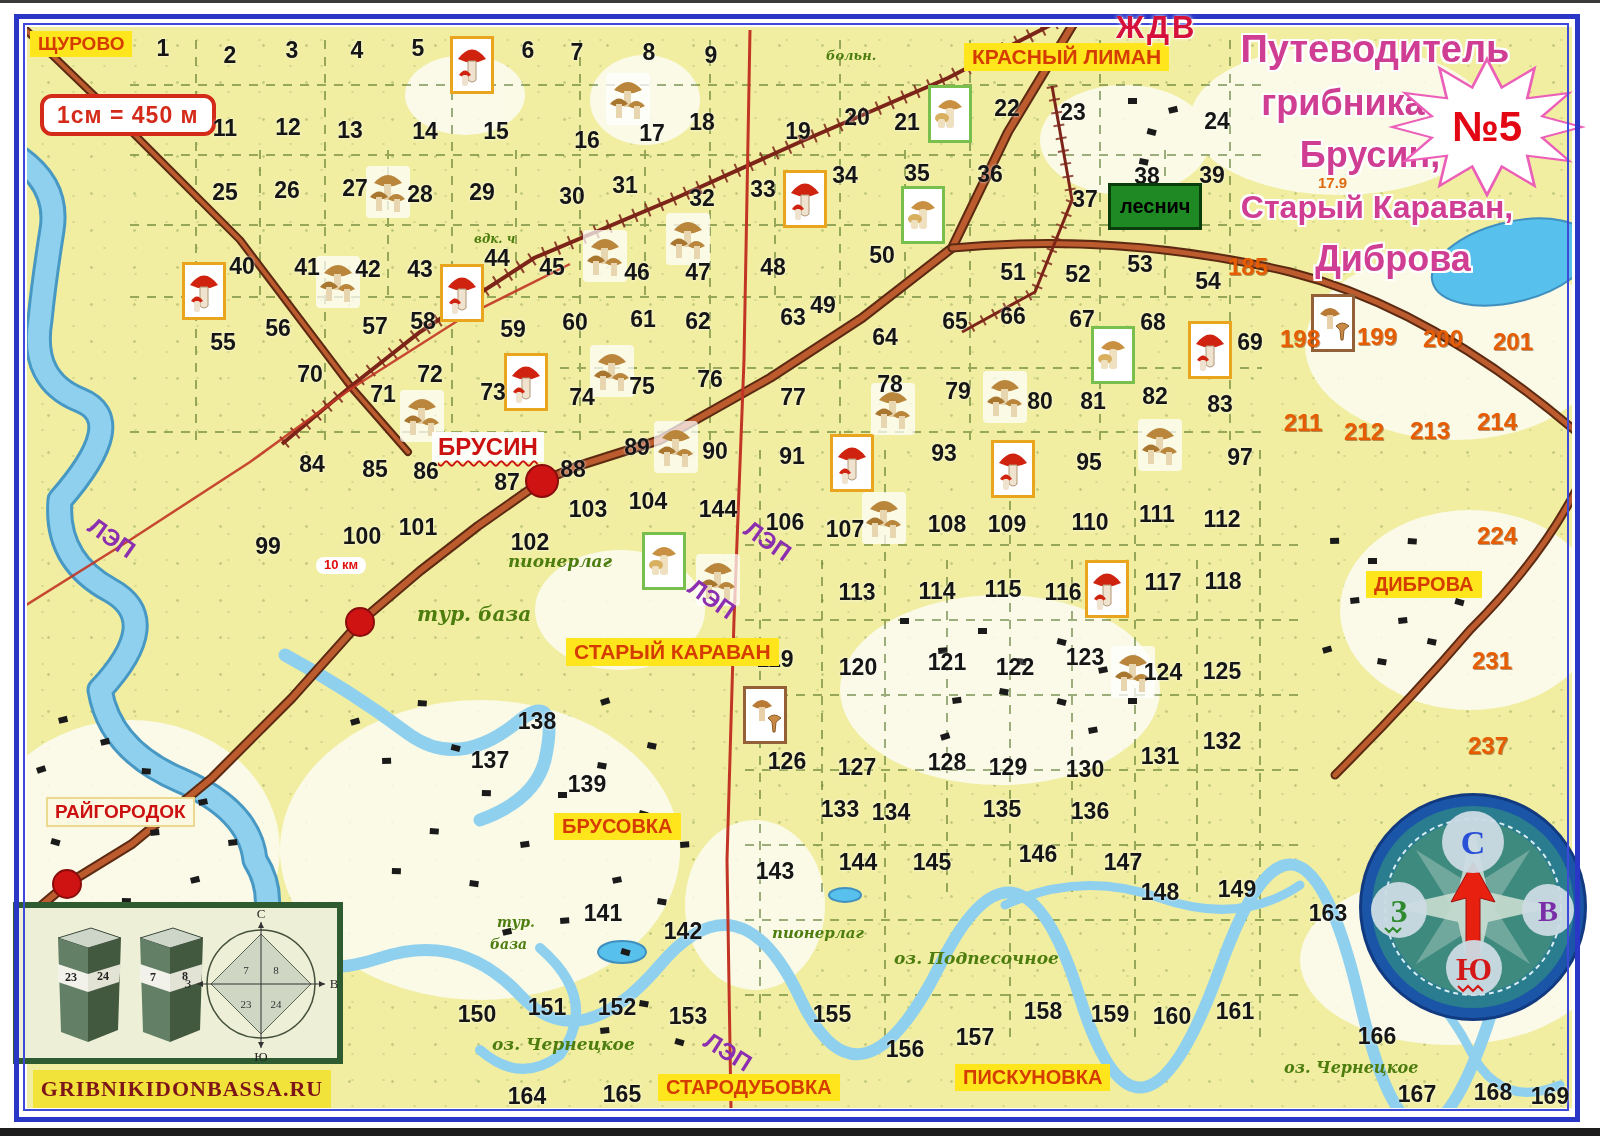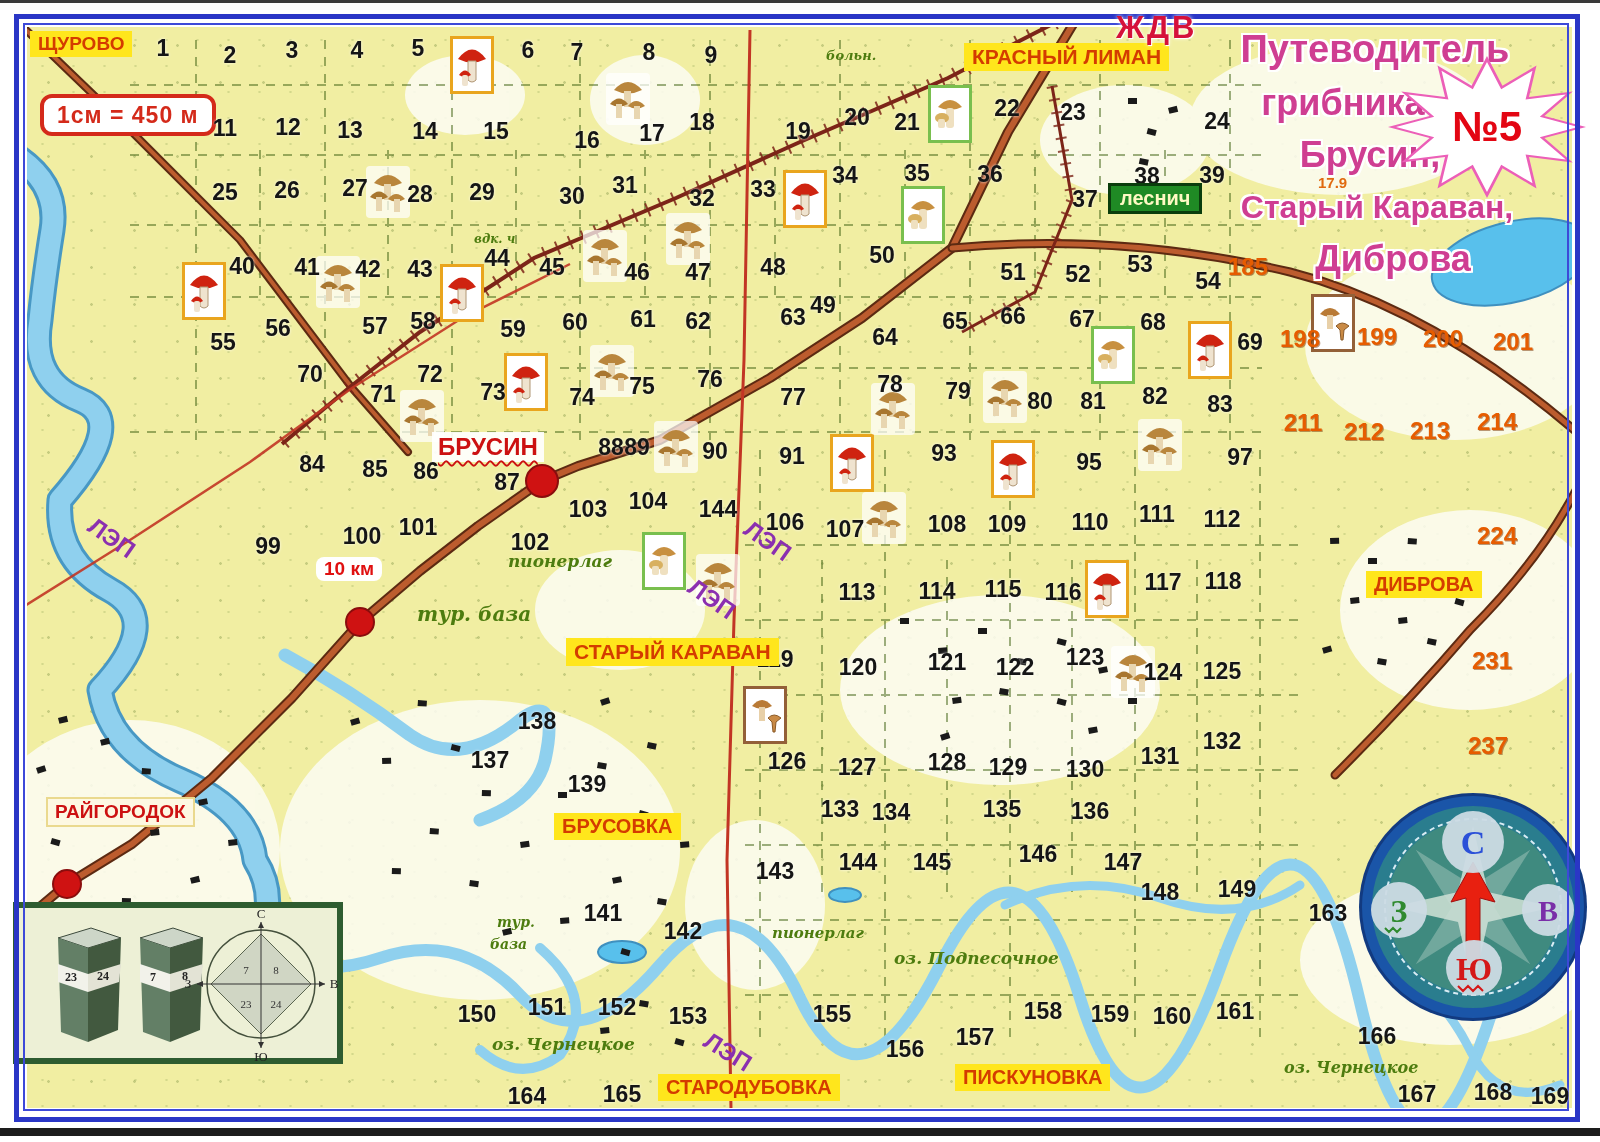--- a/index.html
+++ b/index.html
@@ -14,21 +14,21 @@
     background-image:radial-gradient(rgba(70,105,25,.26) 1.2px,transparent 1.7px),
                      radial-gradient(rgba(70,105,25,.17) 1px,transparent 1.4px);
     background-size:43px 37px,31px 26px}
   #map-svg{position:absolute;left:0;top:0}
   .gnum{position:absolute;transform:translate(-50%,-50%);font-size:23px;font-weight:bold;color:#151515;
         text-shadow:0 0 3px rgba(255,255,255,.85);white-space:nowrap}
   .onum{position:absolute;transform:translate(-50%,-50%);font-size:24px;font-weight:bold;color:#e65c00;
         text-shadow:1px 1px 0 rgba(120,50,0,.5);white-space:nowrap}
   .plabel{position:absolute;white-space:nowrap;line-height:1.15}
   .st-yellow{background:#ffe61c;color:#d43c00;font-weight:bold;padding:2px 8px}
-  .st-green{background:#1f8a24;color:#fef9c3;border:3px solid #0a3d0c;font-weight:bold;padding:1px 9px}
+  .st-green{background:#1f8a24;color:#000000;border:3px solid #0a3d0c;font-weight:bold;padding:9px 9px}
   .st-white-wavy{background:rgba(255,255,255,.92);color:#cc1111;font-weight:bold;padding:1px 6px;
         text-decoration:underline wavy 2px #cc1111;text-underline-offset:5px}
   .st-cream{background:#fdf8e2;border:2px solid #ead98e;color:#cc1111;font-weight:bold;padding:2px 7px}
   .st-scale{background:#fff;border:4px solid #d42a1a;border-radius:12px;color:#d42a1a;font-weight:bold;padding:4px 13px;letter-spacing:1px}
   .st-note{background:#fff;border-radius:8px;color:#e01010;font-weight:bold;padding:1px 8px}
   .st-plain-red{color:#d5103a;font-weight:bold;letter-spacing:3px;text-shadow:0 0 4px #fff,1px 1px 0 #fff}
   .st-orange-small{color:#e06a10;font-weight:bold}
   .mtext{position:absolute;font-family:"DejaVu Serif",serif;font-style:italic;font-weight:bold;color:#4d7c0f;white-space:nowrap}
   .lep{position:absolute;color:#8b2fb0;font-weight:bold;font-size:24px;transform:rotate(34deg);white-space:nowrap}
   .mush{position:absolute;display:flex;align-items:center;justify-content:center;box-sizing:border-box}
@@ -258,20 +258,21 @@
       <text x="0" y="77" text-anchor="middle" font-size="13" fill="#222">Ю</text>
       <text x="-73" y="4" text-anchor="middle" font-size="13" fill="#222">З</text>
       <text x="73" y="4" text-anchor="middle" font-size="13" fill="#222">В</text>
       <text x="-15" y="-10" text-anchor="middle" font-size="11" fill="#333">7</text>
       <text x="15" y="-10" text-anchor="middle" font-size="11" fill="#333">8</text>
       <text x="-15" y="24" text-anchor="middle" font-size="11" fill="#333">23</text>
       <text x="15" y="24" text-anchor="middle" font-size="11" fill="#333">24</text>
     </g>
   </svg>
 
+  <div id="watermark">GRIBNIKIDONBASSA.RU</div>
 
   <div id="frame-outer"></div>
   <div id="frame-inner"></div>
   <div id="top-line"></div>
   <div id="bottom-bar"></div>
 <div class="mush t-red" style="left: 450px; top: 36px;">
       <svg viewBox="0 0 34 46" width="34" height="46">
         <path d="M3 17 Q17 -2 31 17 Q17 24 3 17 Z" fill="#cf2310"></path>
         <path d="M13 19 L13 38 Q17 42 21 38 L21 19 Z" fill="#efe3cf" stroke="#b09674" stroke-width="1"></path>
         <path d="M4 33 Q10 24 16 33 Q10 37 4 33 Z" fill="#cf2310"></path>
@@ -607,21 +608,21 @@
     <span class="gnum" style="left: 890px; top: 384px;">78</span>
     <span class="gnum" style="left: 958px; top: 391px;">79</span>
     <span class="gnum" style="left: 1040px; top: 401px;">80</span>
     <span class="gnum" style="left: 1093px; top: 401px;">81</span>
     <span class="gnum" style="left: 1155px; top: 396px;">82</span>
     <span class="gnum" style="left: 1220px; top: 404px;">83</span>
     <span class="gnum" style="left: 312px; top: 464px;">84</span>
     <span class="gnum" style="left: 375px; top: 469px;">85</span>
     <span class="gnum" style="left: 426px; top: 471px;">86</span>
     <span class="gnum" style="left: 507px; top: 482px;">87</span>
-    <span class="gnum" style="left: 573px; top: 447px; margin-left: 38px;">88</span>
+    <span class="gnum" style="left: 573px; top: 469px;">88</span>
     <span class="gnum" style="left: 637px; top: 447px;">89</span>
     <span class="gnum" style="left: 715px; top: 451px;">90</span>
     <span class="gnum" style="left: 792px; top: 456px;">91</span>
     <span class="gnum" style="left: 944px; top: 453px;">93</span>
     <span class="gnum" style="left: 1089px; top: 462px;">95</span>
     <span class="gnum" style="left: 1240px; top: 457px;">97</span>
     <span class="gnum" style="left: 268px; top: 546px;">99</span>
     <span class="gnum" style="left: 362px; top: 536px;">100</span>
     <span class="gnum" style="left: 418px; top: 527px;">101</span>
     <span class="gnum" style="left: 530px; top: 542px;">102</span>
@@ -705,21 +706,21 @@
     <span class="plabel st-yellow" style="font-size: 21px; left: 964px; top: 43px;">КРАСНЫЙ ЛИМАН</span>
     <span class="plabel st-plain-red" style="font-size: 31px; left: 1116px; top: 10px;">ЖДВ</span>
     <span class="plabel st-green" style="font-size: 20px; left: 1108px; top: 183px;">леснич</span>
     <span class="plabel st-white-wavy" style="font-size: 24px; left: 432px; top: 432px;">БРУСИН</span>
     <span class="plabel st-yellow" style="font-size: 21px; left: 566px; top: 638px;">СТАРЫЙ КАРАВАН</span>
     <span class="plabel st-yellow" style="font-size: 20px; left: 1366px; top: 571px;">ДИБРОВА</span>
     <span class="plabel st-yellow" style="font-size: 20px; left: 554px; top: 813px;">БРУСОВКА</span>
     <span class="plabel st-cream" style="font-size: 19px; left: 46px; top: 797px;">РАЙГОРОДОК</span>
     <span class="plabel st-yellow" style="font-size: 20px; left: 658px; top: 1074px;">СТАРОДУБОВКА</span>
     <span class="plabel st-yellow" style="font-size: 20px; left: 955px; top: 1064px;">ПИСКУНОВКА</span>
-    <span class="plabel st-note" style="font-size: 19px; left: 316px; top: 557px;">10 км</span>
+    <span class="plabel st-note" style="font-size: 13px; left: 316px; top: 557px;">10 км</span>
     <span class="plabel st-orange-small" style="font-size: 15px; left: 1318px; top: 174px;">17.9</span>
     <span class="mtext" style="font-size: 13px; left: 826px; top: 48px;">больн.</span>
     <span class="mtext" style="font-size: 12px; left: 474px; top: 232px;">вдк. ч</span>
     <span class="mtext" style="font-size: 17px; left: 508px; top: 551px;">пионерлаг</span>
     <span class="mtext" style="font-size: 20px; left: 417px; top: 602px;">тур. база</span>
     <span class="mtext" style="font-size: 14px; left: 497px; top: 914px;">тур.</span>
     <span class="mtext" style="font-size: 14px; left: 490px; top: 936px;">база</span>
     <span class="mtext" style="font-size: 15px; left: 772px; top: 924px;">пионерлаг</span>
     <span class="mtext" style="font-size: 17px; left: 894px; top: 948px;">оз. Подпесочное</span>
     <span class="mtext" style="font-size: 17px; left: 492px; top: 1034px;">оз. Чернецкое</span>

